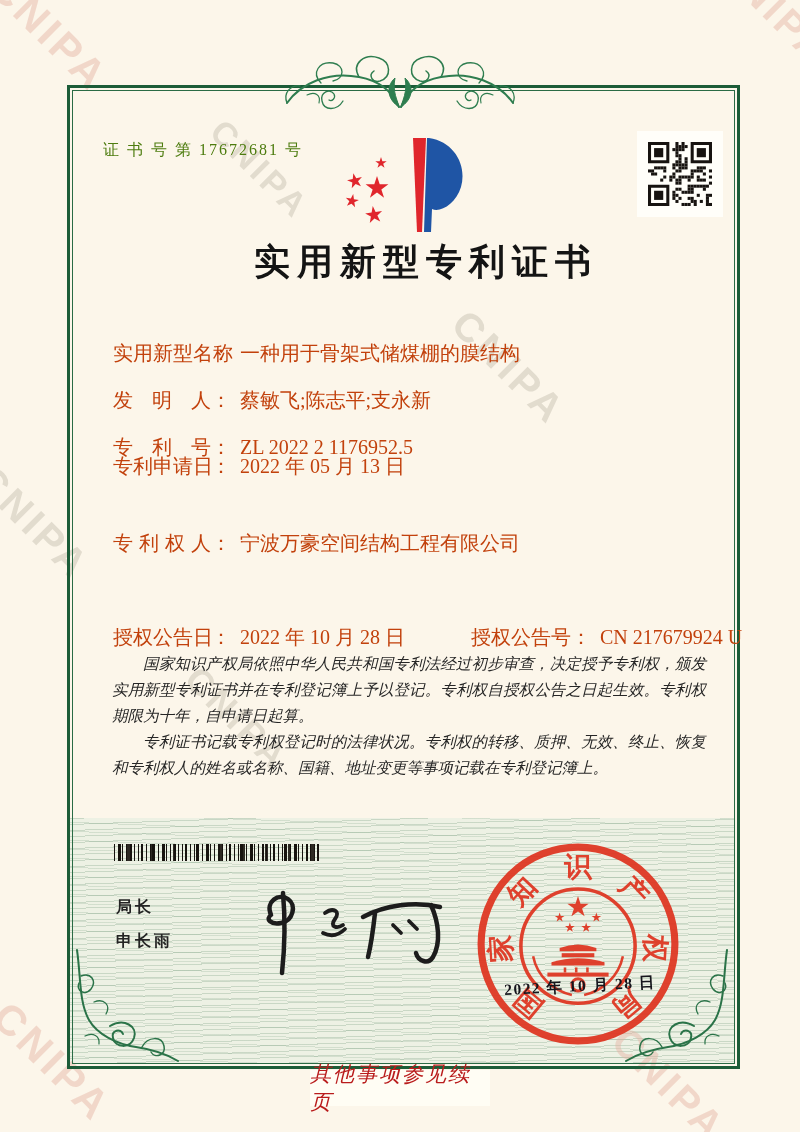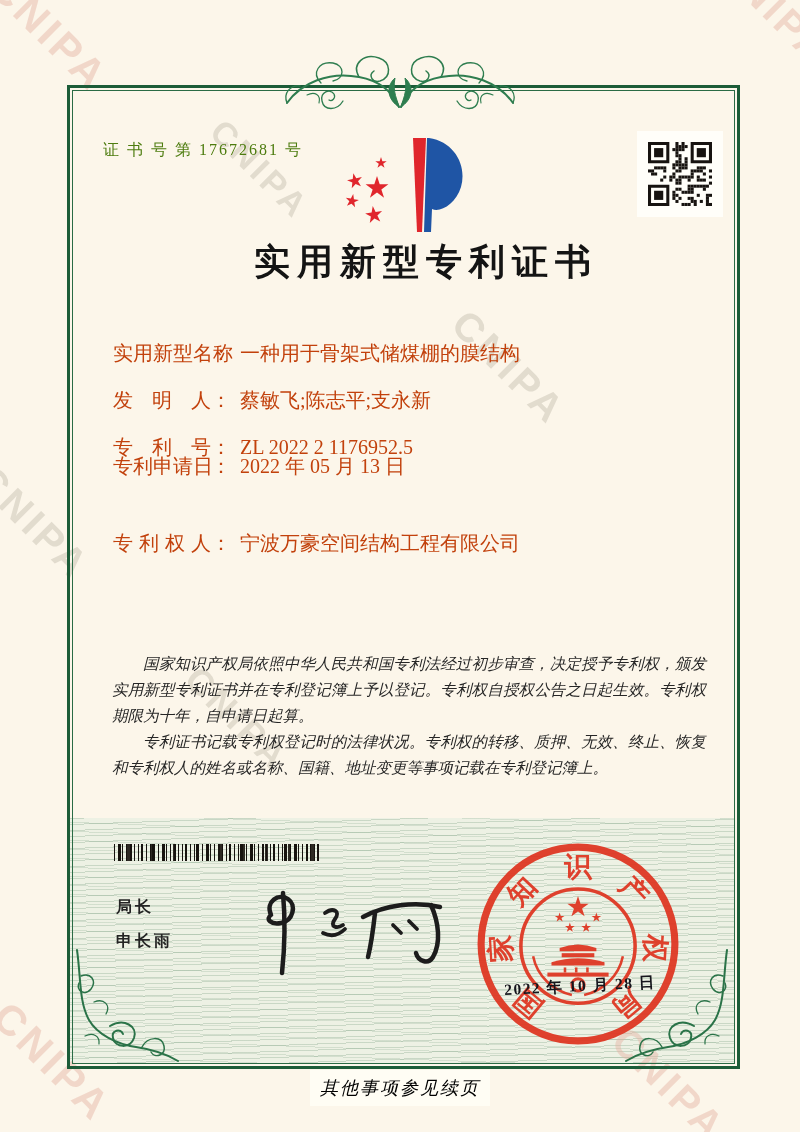--- a/index.html
+++ b/index.html
@@ -51,21 +51,21 @@
           font-weight:600;font-size:16px;color:#242424;letter-spacing:3px;}
   .sig-svg{left:235px;top:885px;}
 
   .seal-svg{left:476px;top:842px;}
   .seal-date{left:488px;top:976px;width:184px;text-align:center;font-size:15.5px;font-weight:600;
              color:#16161d;letter-spacing:1.5px;transform:rotate(-3deg);z-index:5;}
 
   .page-info{left:67px;top:1034px;width:667px;text-align:center;font-size:13.5px;color:#202020;letter-spacing:1px;}
   .cont-box{left:310px;top:1070px;width:180px;height:36px;background:#fffdf4;display:flex;
             align-items:center;justify-content:center;}
-  .cont-note{font-size:18px;font-style:italic;letter-spacing:2px;color:#000000;}
+  .cont-note{font-size:21px;font-style:italic;letter-spacing:2px;color:#b91c1c;}
 
   .orn{z-index:5;}
 </style>
 </head>
 <body>
 
 <div class="page">
 
   <svg width="0" height="0" style="position:absolute" aria-hidden="true">
     <defs>
@@ -272,20 +272,23 @@
   </div>
   <div class="row" style="top:434px">
     <span class="flabel">专利号</span><span>：</span><span class="fvalue">ZL 2022 2 1176952.5</span>
   </div>
   <div class="row" style="top:453px">
     <span class="flabel">专利申请日</span><span>：</span><span class="fvalue">2022 年 05 月 13 日</span>
   </div>
   <div class="row" style="top:530px">
     <span class="flabel">专利权人</span><span>：</span><span class="fvalue">宁波万豪空间结构工程有限公司</span>
   </div>
+  <div class="row" style="top:624px">
+    <span class="flabel">授权公告日</span><span>：</span><span class="fvalue">2022 年 10 月 28 日</span><span class="pair2">授权公告号</span><span>：</span><span class="fvalue">CN 217679924 U</span>
+  </div>
 
   <div class="abs bodytext">
     <p>国家知识产权局依照中华人民共和国专利法经过初步审查，决定授予专利权，颁发实用新型专利证书并在专利登记簿上予以登记。专利权自授权公告之日起生效。专利权期限为十年，自申请日起算。</p>
     <p>专利证书记载专利权登记时的法律状况。专利权的转移、质押、无效、终止、恢复和专利权人的姓名或名称、国籍、地址变更等事项记载在专利登记簿上。</p>
   </div>
 
   <div class="abs barcode"></div>
 
   <div class="abs signer" style="top:897px">局长</div>
   <div class="abs signer" style="top:931px">申长雨</div>

